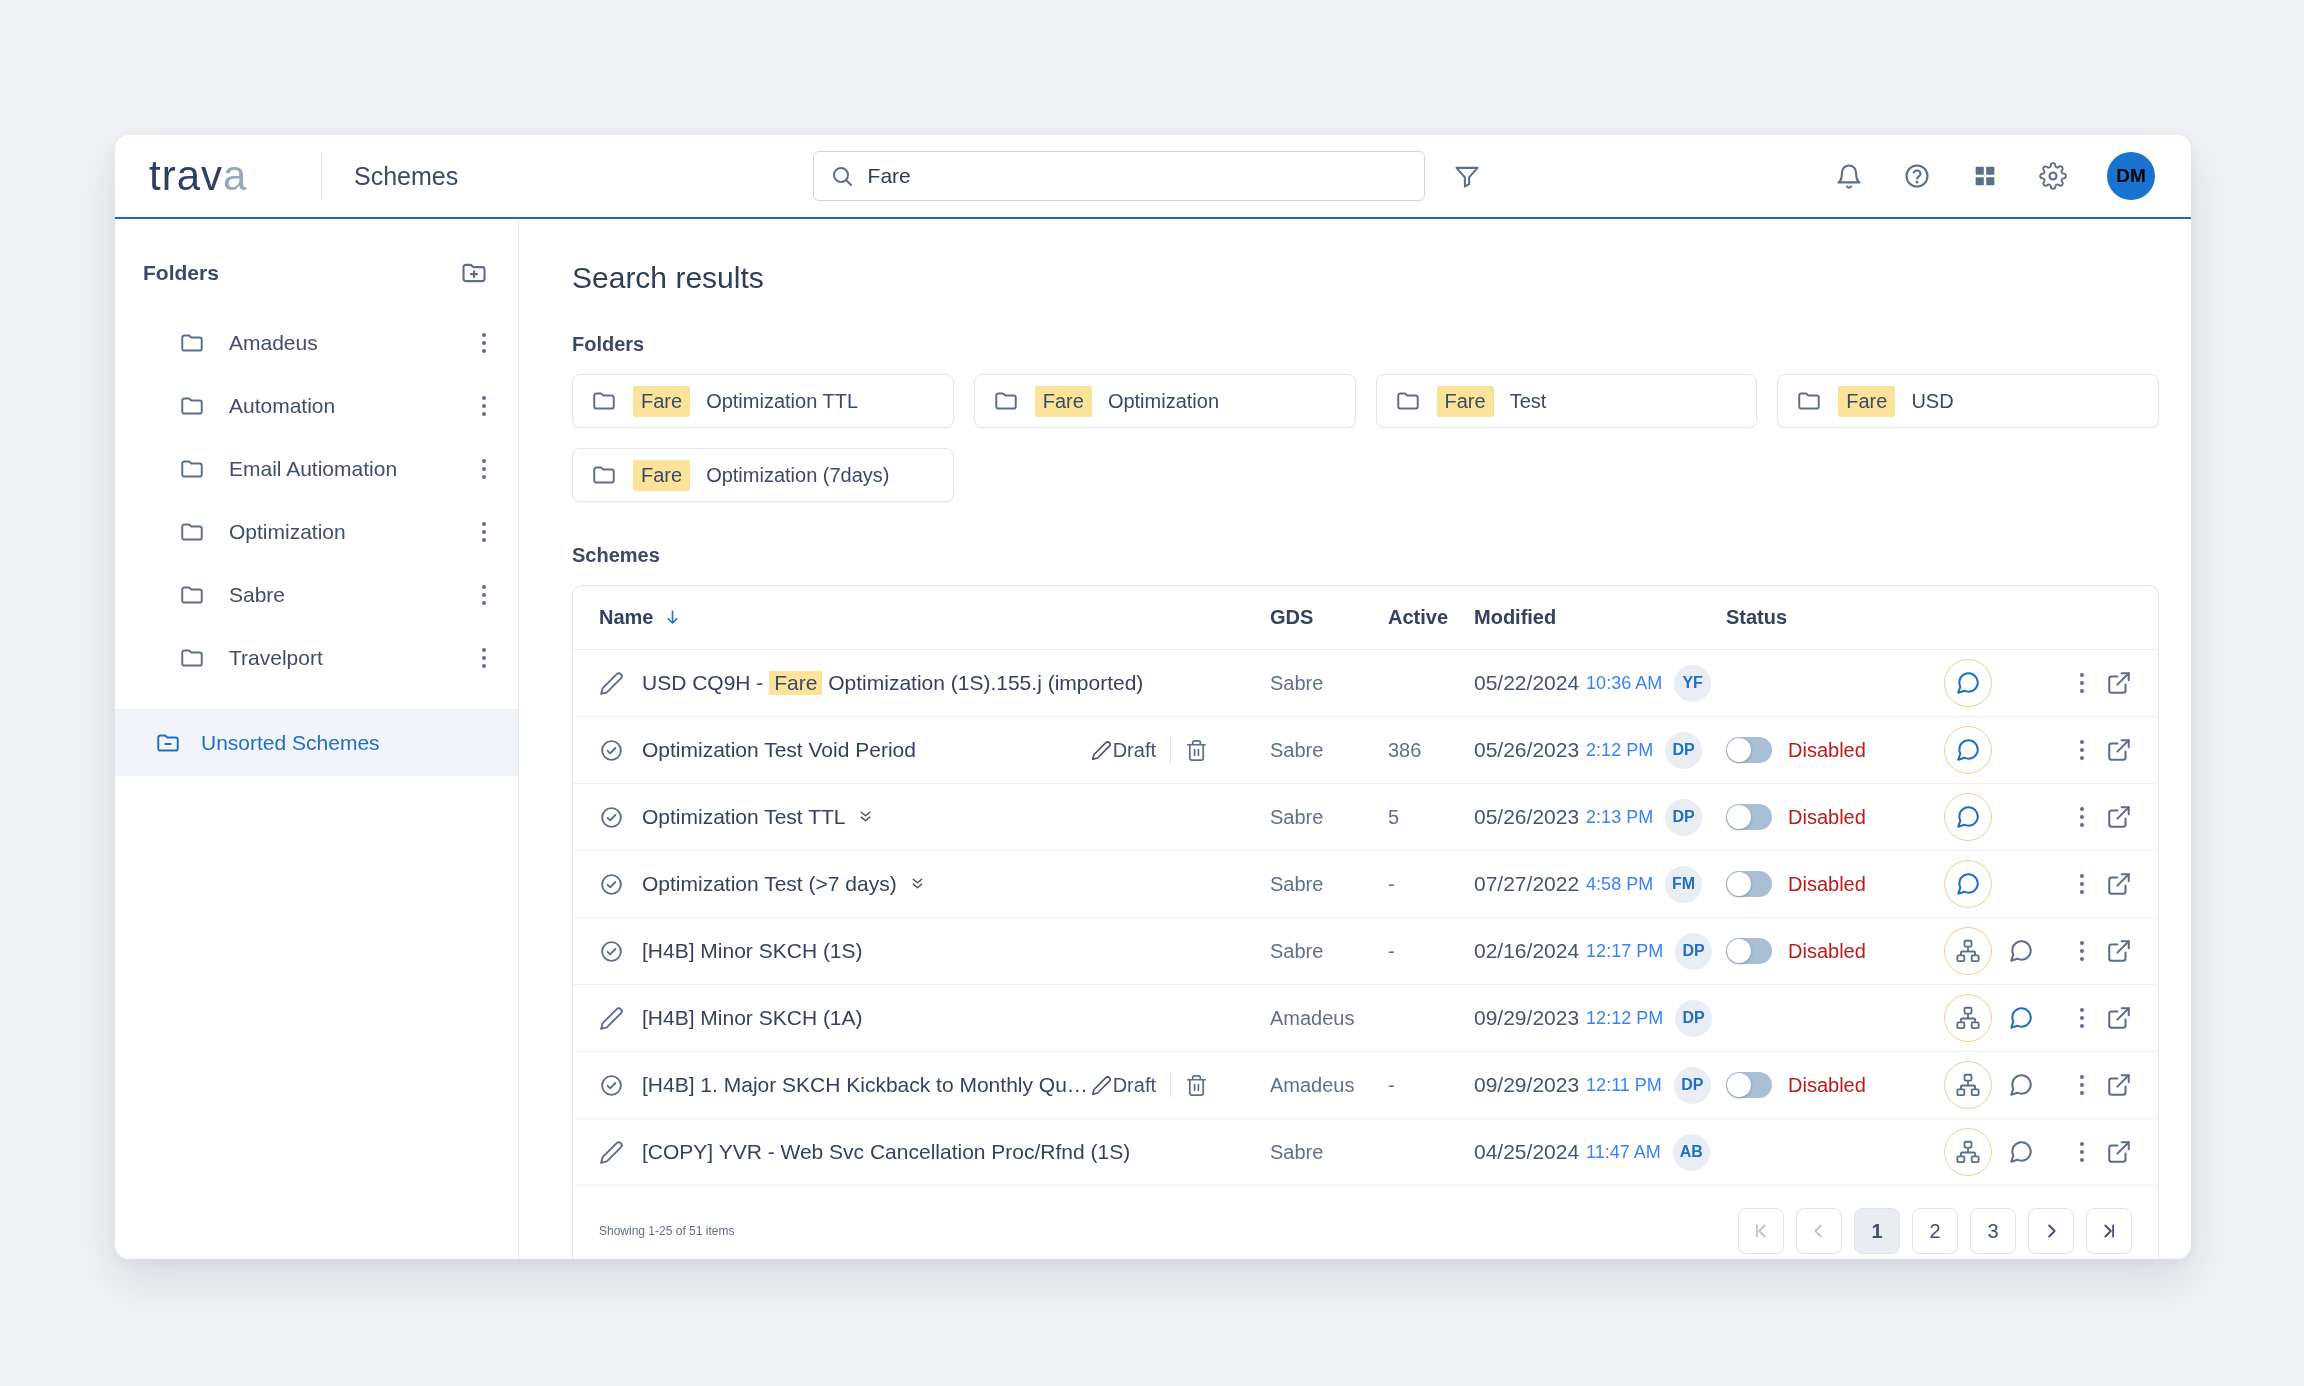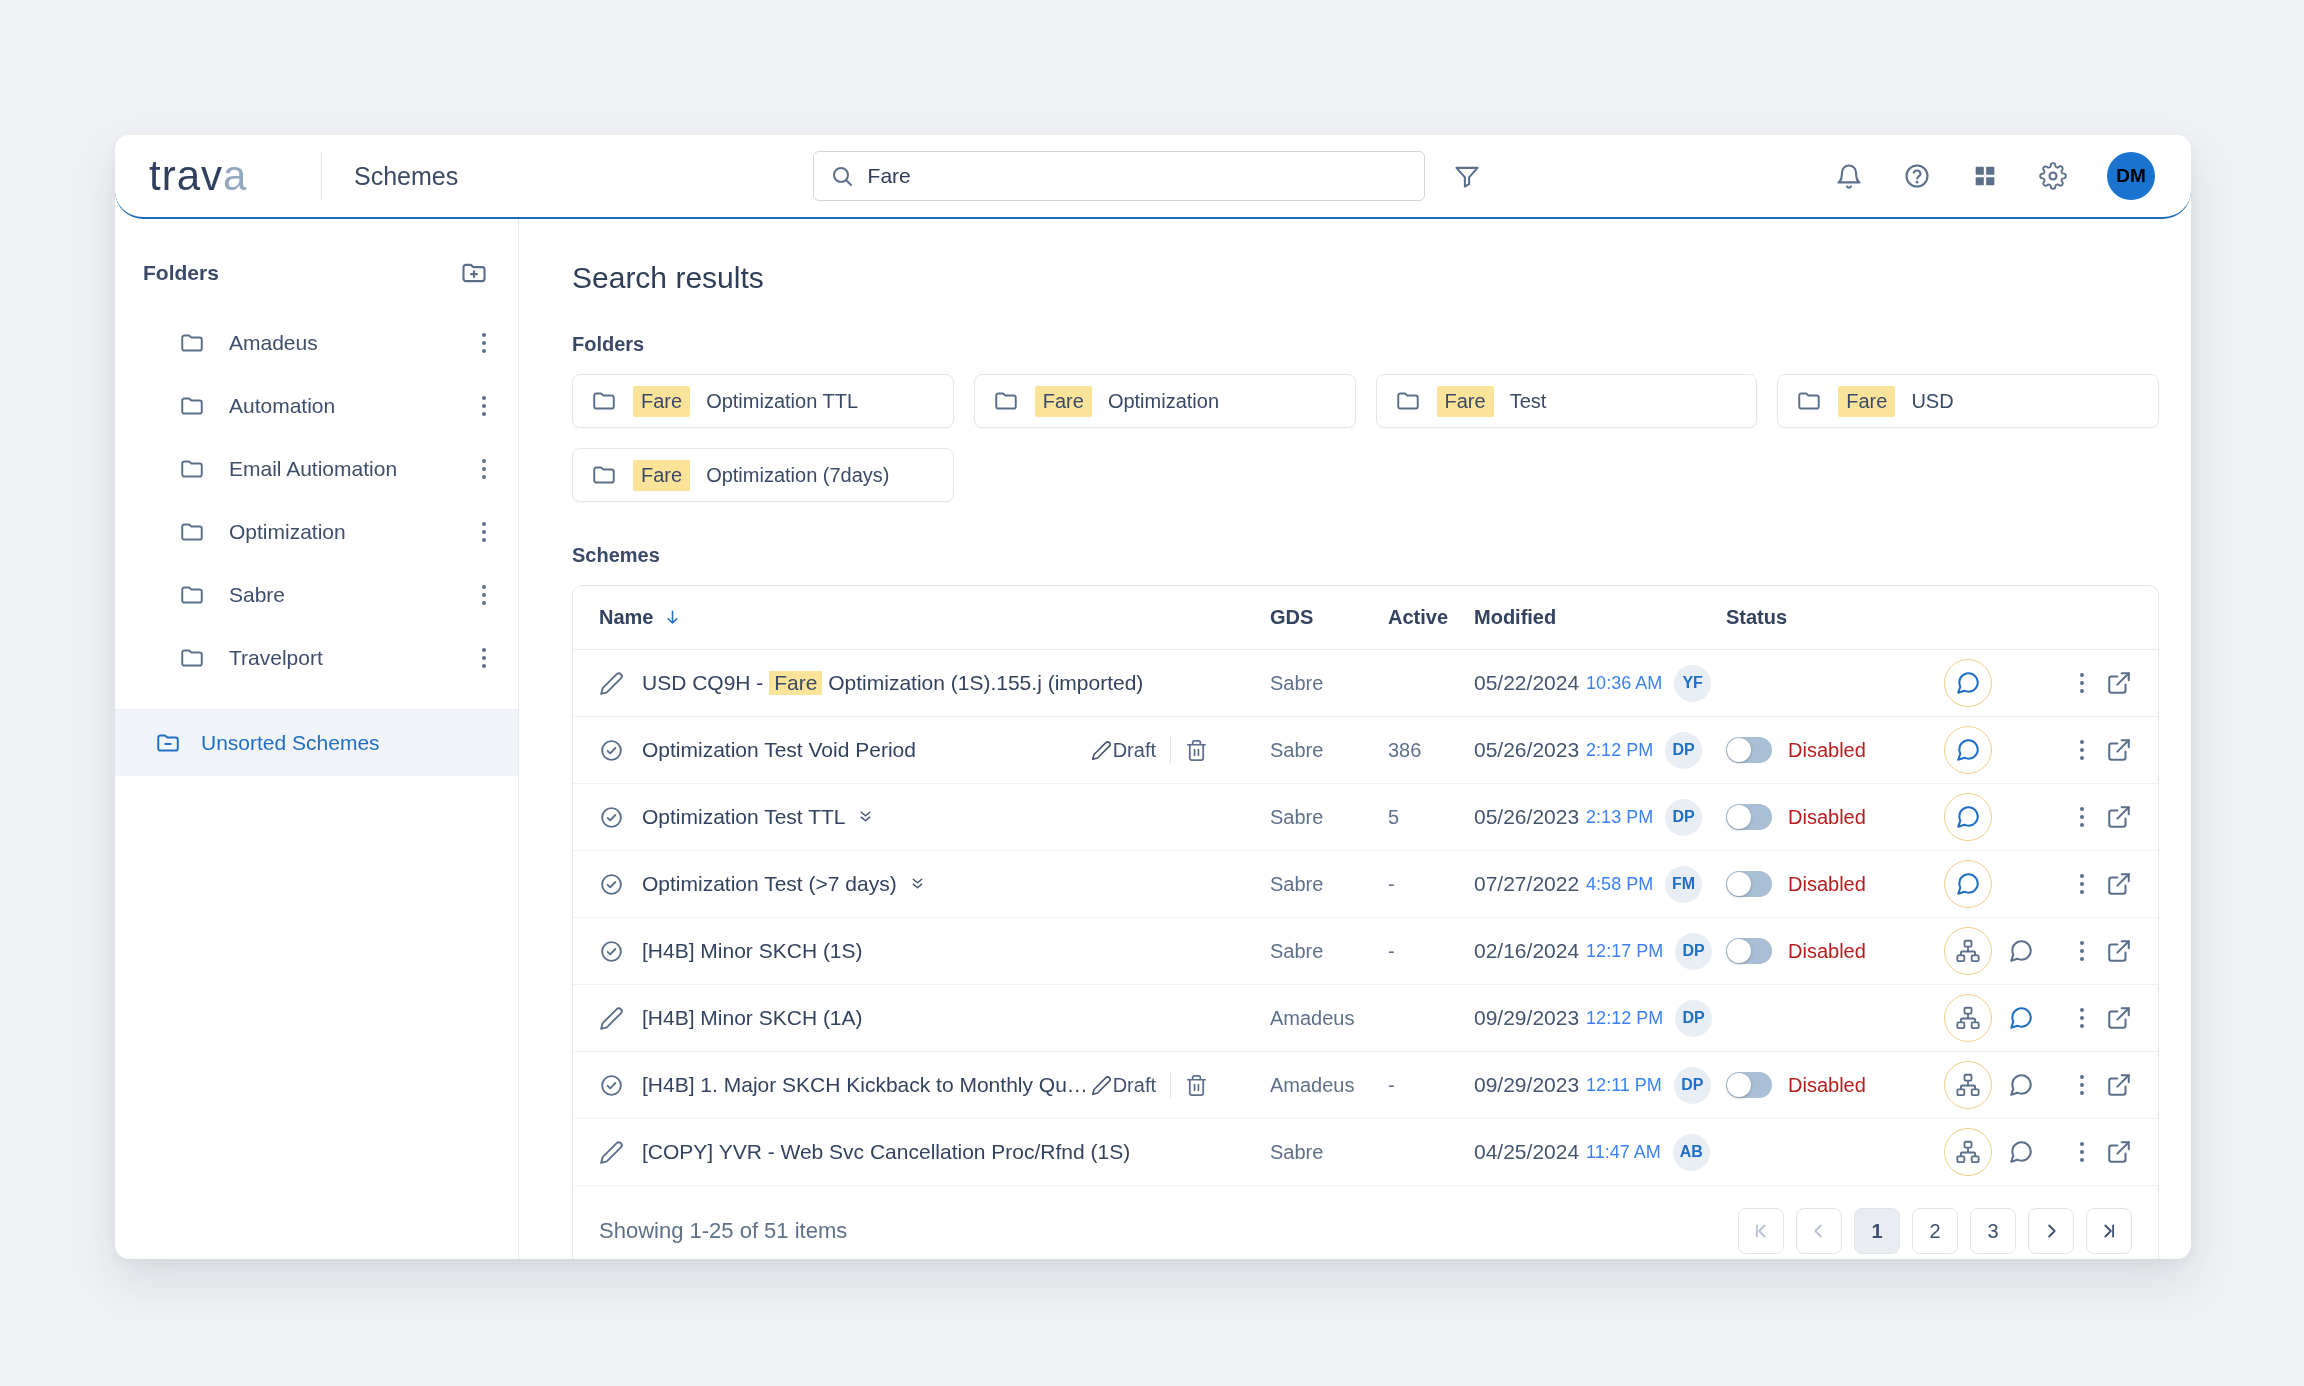--- a/index.html
+++ b/index.html
@@ -15,21 +15,21 @@
   *{box-sizing:border-box;margin:0;padding:0;}
   body{font-family:"Liberation Sans",sans-serif;}
   .page{width:2304px;height:1386px;background:#eff1f4;position:relative;overflow:hidden;}
   .app-card{position:absolute;left:115px;top:135px;width:2076px;height:1124px;background:#fff;
     border-radius:14px;box-shadow:0 22px 48px rgba(30,45,70,.10),0 4px 12px rgba(30,45,70,.05);
     display:flex;flex-direction:column;overflow:hidden;}
   svg{display:block;}
 
   
   .topbar{height:84px;flex-shrink:0;display:flex;align-items:center;padding:0 36px 0 34px;
-    border-bottom:2px solid var(--header-line);border-radius:28px;}
+    border-bottom:2px solid var(--header-line);}
   .logo{font-size:42px;letter-spacing:1px;color:#2f3f5f;font-weight:400;width:172px;}
   .logo .logo-a{color:#93a7bf;}
   .topbar-divider{width:1px;height:48px;background:#dfe3e9;}
   .page-title{font-size:25px;font-weight:400;color:#3c4a63;margin-left:32px;}
   .tb-spacer{flex:1;}
   .searchbox{width:612px;height:50px;border:1px solid #cfd6de;border-radius:6px;display:flex;
     align-items:center;padding:0 16px;gap:14px;background:#fff;}
   .searchbox input{border:none;outline:none;font-size:21px;color:#2e3a59;flex:1;
     font-family:"Liberation Sans",sans-serif;background:transparent;}
   .iconbtn{background:none;border:none;cursor:pointer;color:#5c6f8a;display:flex;
@@ -99,21 +99,21 @@
   .toggle::after{content:'';position:absolute;left:1px;top:1px;width:24px;height:24px;background:#fff;
     border-radius:50%;box-shadow:0 1px 3px rgba(0,0,0,.25);}
   .status-label{color:#b91c1c;font-size:20px;}
   .act{color:#5c6f8a;cursor:pointer;display:flex;align-items:center;justify-content:center;}
   .act.blue{color:var(--accent-blue);}
   .ring{width:48px;height:48px;border:1.5px solid var(--ring-yellow);border-radius:50%;
     display:flex;align-items:center;justify-content:center;flex-shrink:0;}
 
   
   .tfoot{display:flex;align-items:center;justify-content:space-between;padding:22px 26px 26px;}
-  .showing{font-size:22px;color:var(--text-gray);}
+  .showing{font-size:12px;color:var(--text-gray);}
   .pager{display:flex;gap:12px;}
   .pbtn{min-width:46px;height:46px;border:1px solid #e0e5eb;border-radius:8px;background:#fff;
     display:flex;align-items:center;justify-content:center;font-size:20px;color:#3e5070;cursor:pointer;}
   .pbtn.disabled{color:#b8c4d3;}
   .pbtn.active{background:#e9edf1;font-weight:700;}
 </style>
 </head>
 <body>
 
 <svg width="0" height="0" style="position:absolute">

